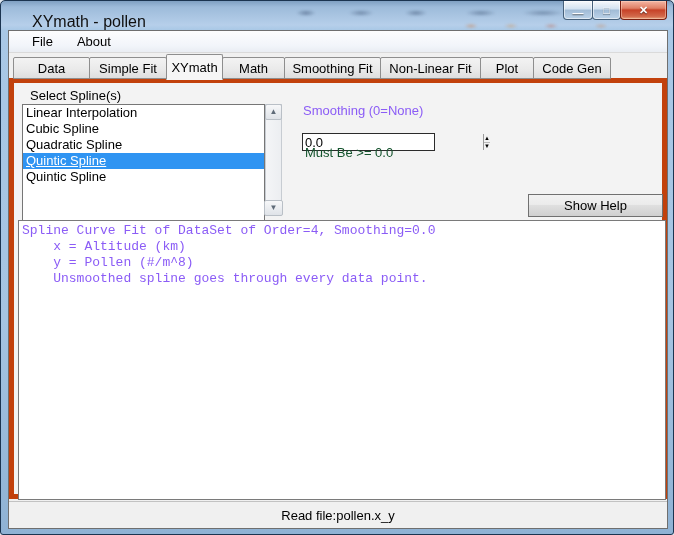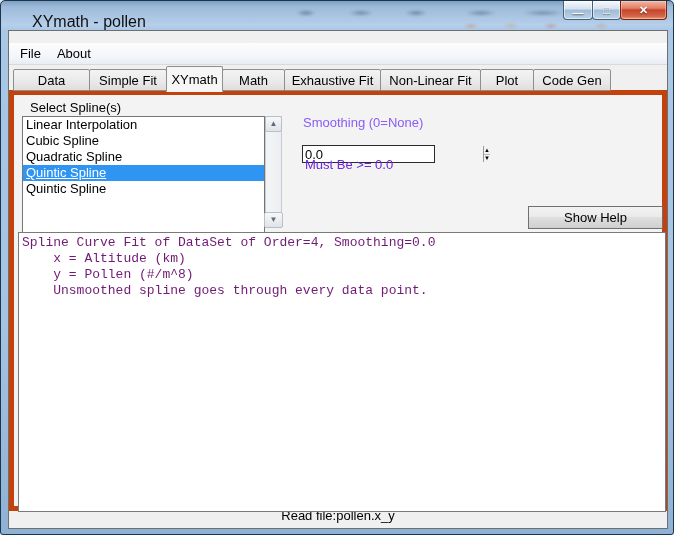--- a/index.html
+++ b/index.html
@@ -62,23 +62,23 @@
   .glyph.maximize { font-size:11px; font-weight:bold; }
   .glyph.close    { font-size:11px; font-weight:bold; }
 
   
   .client {
     position:absolute; left:7px; top:29px; width:660px; height:499px;
     background:#f0f0f0; border:1px solid #6f6f6f;
   }
 
   .menubar {
-    height:22px; display:flex; align-items:center; gap:4px; padding-left:5px;
+    height:22px; display:flex; align-items:center; gap:12px; padding-left:17px;
     background:linear-gradient(180deg,#fdfdfe,#f2f5fa 70%,#e9edf3);
-    border-bottom:1px solid #dadada; font-size:13px; color:#000;margin-top:12px;
+    border-bottom:1px solid #dadada; font-size:13px; color:#000;
   }
   .menu-item { padding:2px 6px; }
 
   
   .tabs-row { display:flex; align-items:flex-end; height:26px; padding-left:5px; position:relative; z-index:2; }
   .tab {
     height:22px; border:1px solid #8e8e8e; border-radius:2px 2px 0 0; margin-left:-1px;
     display:flex; align-items:center; justify-content:center;
     font-size:13px; color:#000;
     background:linear-gradient(180deg,#f3f3f3,#e9e9e9 60%,#dedede);
@@ -114,34 +114,34 @@
   .smoothing-label { position:absolute; left:289px; top:20px; font-size:13px; color:#8b5cf6; }
   .spinbox { position:absolute; left:288px; top:50px; width:133px; height:18px;
     border:1px solid #2b2b2b; background:#fff; display:flex; }
   .spin-entry { flex:1; border:none; outline:none; font-size:13px; padding:0 2px;
     font-family:"Liberation Sans", sans-serif; background:transparent; color:#000; }
   .spin-arrows { width:15px; display:flex; flex-direction:column; border-left:1px solid #9a9a9a; }
   .spin-cell { flex:1; display:flex; align-items:center; justify-content:center; background:#f2f2f2; }
   .spin-cell.up { border-bottom:1px solid #b9b9b9; }
   .spin-glyph { font-size:6px; color:#000; line-height:1; }
 
-  .must-label { position:absolute; left:291px; top:62px; font-size:13px; color:#6d28d9; }
+  .must-label { position:absolute; left:291px; top:62px; font-size:13px; color:#14532d; }
 
   .show-help-btn {
     position:absolute; left:514px; top:111px; width:135px; height:23px;
     border:1px solid #707070; font-size:13px; color:#000;
     background:linear-gradient(180deg,#f2f2f2,#ebebeb 45%,#dfdfdf 50%,#cfcfcf);
     font-family:"Liberation Sans", sans-serif;
   }
 
   .textarea {
     position:absolute; left:4px; top:137px; width:648px; height:280px;
     background:#fff; border:1px solid #7a7a7a;
     font-family:"Liberation Mono","DejaVu Sans Mono", monospace;
-    font-size:13px; line-height:16px; padding:2px 3px; color:#701a75;
+    font-size:13px; line-height:16px; padding:2px 3px; color:#8b5cf6;
     overflow:hidden;
   }
   .out-line { white-space:pre; }
 
   
   .statusbar {
     position:absolute; left:0; bottom:0; width:100%; height:27px;
     border-top:1px solid #c2c2c2; background:#f0f0f0;
     display:flex; align-items:center; justify-content:center; font-size:13px; color:#000;
   }
@@ -172,21 +172,21 @@
     <div class="menubar">
       <span class="menu-item">File</span>
       <span class="menu-item">About</span>
     </div>
 
     <div class="tabs-row">
       <div class="tab" style="width:77px">Data</div>
       <div class="tab" style="width:78px">Simple Fit</div>
       <div class="tab selected" style="width:57px">XYmath</div>
       <div class="tab" style="width:63px">Math</div>
-      <div class="tab" style="width:97px">Exhaustive Fit</div>
+      <div class="tab" style="width:97px">Smoothing Fit</div>
       <div class="tab" style="width:101px">Non-Linear Fit</div>
       <div class="tab" style="width:54px">Plot</div>
       <div class="tab" style="width:78px">Code Gen</div>
     </div>
 
     <div class="panel">
 
       <div class="controls-area">
         <div class="select-label">Select Spline(s)</div>
 

